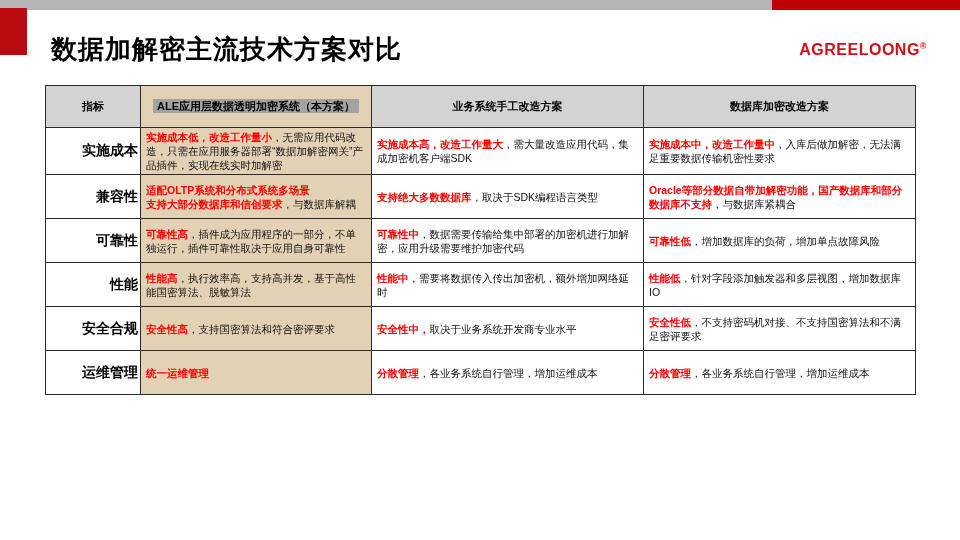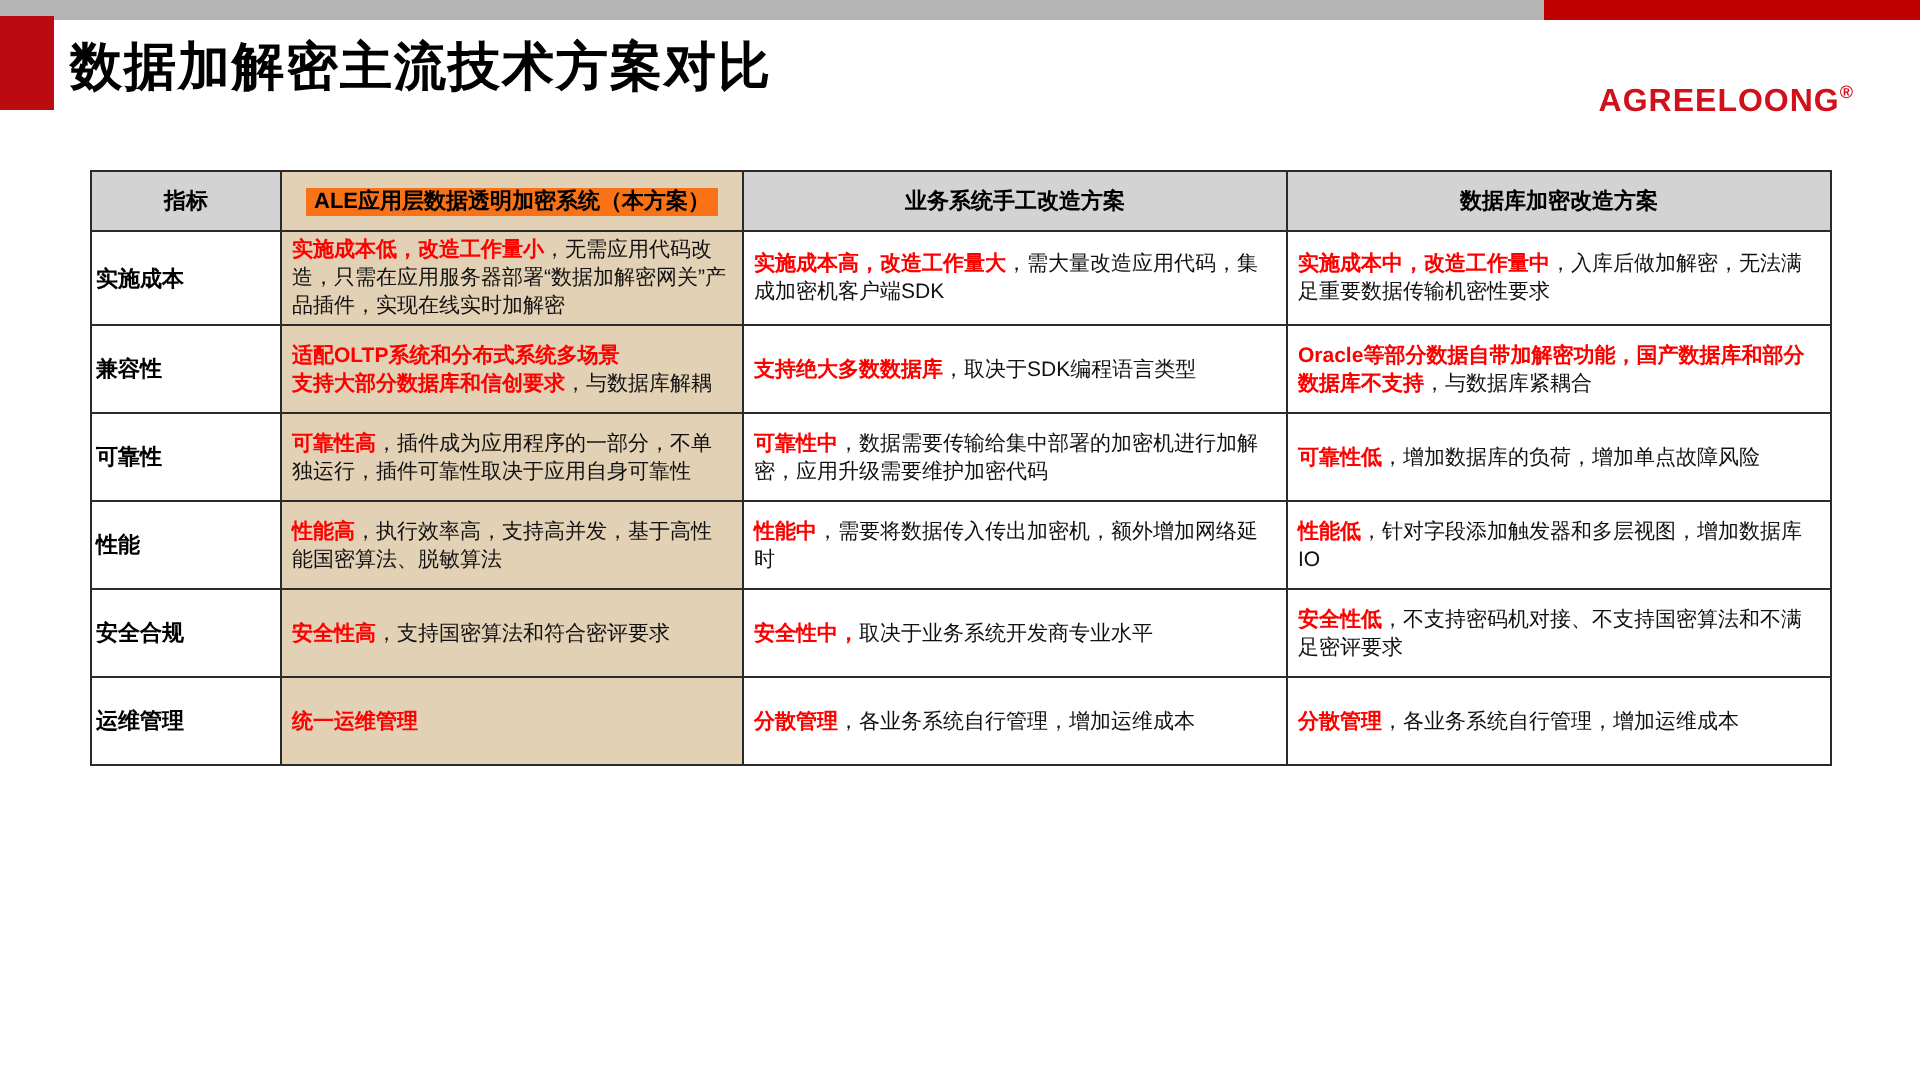--- a/index.html
+++ b/index.html
@@ -4,44 +4,44 @@
 <style>
   html,body { margin:0; padding:0; }
   body {
     width:960px; height:540px; position:relative; overflow:hidden;
     background:#ffffff; font-family:"Liberation Sans", sans-serif;
   }
   .topbar { position:absolute; top:0; left:0; width:960px; height:10px; background:#b4b4b4; }
   .topbar-red { position:absolute; right:0; top:0; width:188px; height:10px; background:#c00000; }
   .red-block { position:absolute; left:0; top:8px; width:27px; height:47px; background:#bb0b10; }
   .title {
-    position:absolute; left:35px; top:16px; margin:0;
+    position:absolute; left:35px; top:16px; margin:16px;
     font-size:26px; font-weight:900; color:#000; letter-spacing:1px; white-space:nowrap;
   }
   .logo {
     position:absolute; right:33px; top:41px; color:#d0111b;
     font-weight:bold; font-size:16px; letter-spacing:0.5px; white-space:nowrap;
   }
   .logo sup { font-size:9px; }
 
   table.cmp {
     position:absolute; left:45px; top:85px; width:870px;
     border-collapse:collapse; table-layout:fixed;
   }
   .cmp th, .cmp td { border:1px solid #2b2b2b; box-sizing:border-box; }
   .cmp thead th {
-    height:30px; background:#d3d3d3; color:#000;
+    height:42px; background:#d3d3d3; color:#000;
     font-size:11px; font-weight:bold; text-align:center; vertical-align:middle; padding:2px;
   }
   .cmp thead th.col-ale { background:#e3d1b5; }
-  .cmp thead th .hl { background:#f97316; padding:1px 4px; }
+  .cmp thead th .hl { background:#a3a3a3; padding:1px 4px; }
   .cmp tbody tr { height:44px; }
   td.rowlabel {
-    background:#ffffff; color:#000; font-weight:bold; font-size:11px;
-    text-align:left; vertical-align:middle; padding:2px;
+    background:#ffffff; color:#000; font-weight:bold; font-size:14px;
+    text-align:right; vertical-align:middle; padding:2px;
   }
   td.rowlabel.red { color:#ff0000; }
   td.cellbody {
     font-size:10.5px; line-height:14px; color:#111;
     padding:2px 5px; vertical-align:middle; text-align:left; white-space:pre-line;
   }
   td.cellbody.ale { background:#e3d1b5; }
   .seg-red { color:#ff0000; font-weight:bold; }
   .seg-blk { color:#111111; font-weight:normal; }
 </style>

